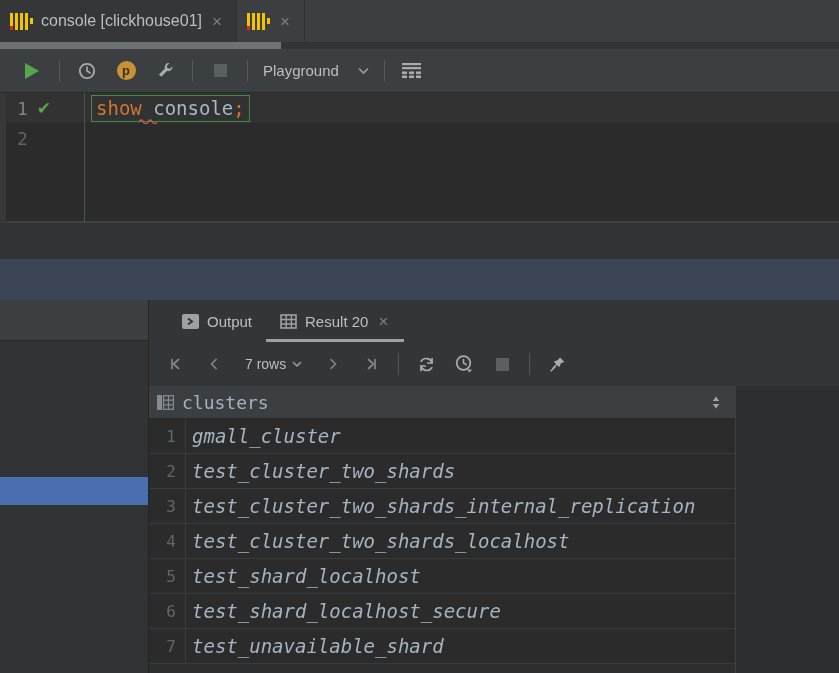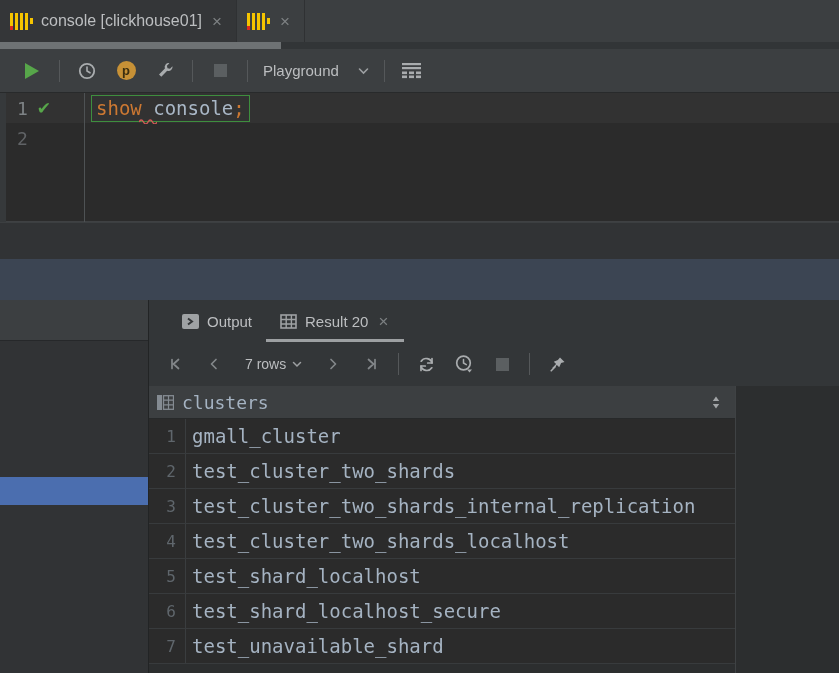--- a/index.html
+++ b/index.html
@@ -78,21 +78,21 @@
   #thead{left:0;top:86px;width:586px;height:33px;background:#3c3f41;border-bottom:1px solid #27292a;
          display:flex;align-items:center;padding-left:8px;gap:8px;}
   #thead .htxt{font-size:18px;color:#a5b3c2;}
   #sortbtn{position:absolute;right:14px;top:10px;cursor:pointer;}
   #rightfill{left:586px;top:86px;width:104px;height:287px;background:#2c2e2f;border-left:1px solid #3f4244;}
   #tbody{left:0;top:119px;width:586px;}
   .trow{display:flex;height:35px;border-bottom:1px solid #383b3d;background:#2b2b2b;cursor:default;}
   .tnum{width:37px;border-right:1px solid #3a3d3f;display:flex;align-items:center;
         justify-content:flex-end;padding-right:9px;font-size:16px;color:#5f666c;}
   .tval{flex:1;display:flex;align-items:center;padding-left:6px;font-size:19px;color:#a5b3c2;
-        white-space:pre;overflow:hidden;}
+        white-space:pre;overflow:hidden;font-style:italic;}
   #bottomfill{left:0;top:364px;width:586px;height:9px;background:#2c2e2f;}
 
   svg{display:block;}
 </style>
 </head>
 <body>
 
 <div id="app">
 
   <div id="tabbar" class="abs">

